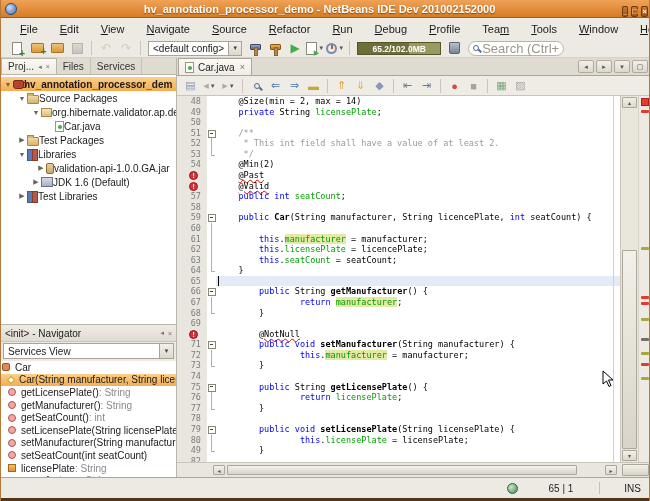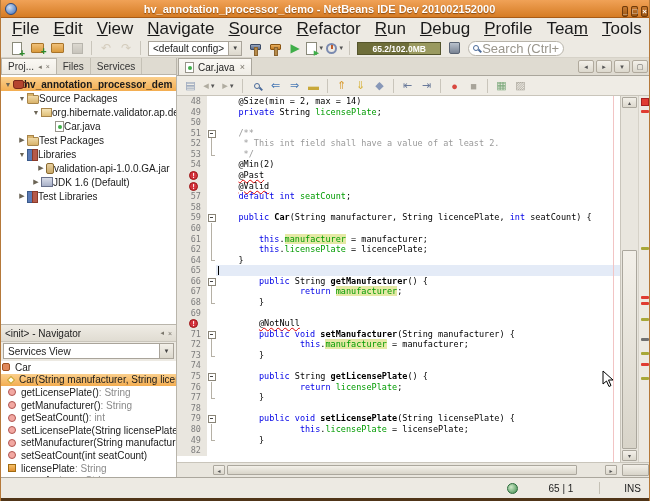--- a/index.html
+++ b/index.html
@@ -10,21 +10,21 @@
   .abs{position:absolute;}
   
   #titlebar{left:0;top:0;width:650px;height:18px;background:linear-gradient(#F0A257,#D67C24);
             border-bottom:1px solid #A85B16;display:flex;align-items:center;}
   #title{flex:1;text-align:center;color:#fff;font-weight:bold;font-size:11px;text-shadow:0 1px 1px #8a4a10;}
   .appicon{width:12px;height:12px;border-radius:50%;background:radial-gradient(circle at 35% 35%,#cfe0f5,#3a6ab5);border:1px solid #2a4a80;margin-left:4px;}
   .winbtn{width:15px;height:13px;margin-right:3px;border:1px solid #6E3A0C;border-radius:2px;
           background:linear-gradient(#C77B33,#9A5513);color:#fff;font-size:8px;line-height:11px;text-align:center;font-weight:bold;}
   
   #menubar{left:0;top:18px;width:650px;height:21px;display:flex;align-items:center;padding-left:4px;}
-  .menu-item{font-size:17px;color:#1a1a1a;padding:2px 7px;}
+  .menu-item{font-size:11px;color:#1a1a1a;padding:2px 7px;margin-left:8px;}
   
   #toolbar{left:0;top:39px;width:650px;height:19px;display:flex;align-items:center;padding-left:6px;
            border-bottom:1px solid #D6D2C8;}
   .tbi{width:18px;height:16px;display:inline-flex;align-items:center;justify-content:center;margin:0 1px;font-size:12px;}
   .tbi.dis{opacity:.45;}
   .tsep{width:1px;height:14px;background:#C9C5BB;margin:0 4px;}
   .dd{font-size:6px;color:#555;margin-left:1px;}
   .combo{height:15px;background:#fff;border:1px solid #A9A49A;display:inline-flex;align-items:center;margin:0 3px;}
   .combo .cval{font-size:10px;padding:0 4px;color:#222;}
   .combo .cbtn{width:13px;height:13px;background:linear-gradient(#F3F0E9,#DCD8CD);border-left:1px solid #A9A49A;
@@ -474,21 +474,21 @@
             <span class="ct"><span class="sp-p">    </span><span class="sp-e">@Past</span></span>
           </div>
           <div class="cl">
             <span class="ln"><span class="gut-err">!</span></span>
             <span class="fold"></span>
             <span class="ct"><span class="sp-p">    </span><span class="sp-e">@Valid</span></span>
           </div>
           <div class="cl">
             <span class="ln">57</span>
             <span class="fold"></span>
-            <span class="ct"><span class="sp-k">    default int</span><span class="sp-p"> </span><span class="sp-f">seatCount</span><span class="sp-p">;</span></span>
+            <span class="ct"><span class="sp-k">    public int</span><span class="sp-p"> </span><span class="sp-f">seatCount</span><span class="sp-p">;</span></span>
           </div>
           <div class="cl">
             <span class="ln">58</span>
             <span class="fold"></span>
             <span class="ct"></span>
           </div>
           <div class="cl">
             <span class="ln">59</span>
             <span class="fold f-s"></span>
             <span class="ct"><span class="sp-k">    public</span><span class="sp-p"> </span><span class="sp-m">Car</span><span class="sp-p">(String manufacturer, String licencePlate, </span><span class="sp-k">int</span><span class="sp-p"> seatCount) {</span></span>
@@ -500,20 +500,25 @@
           </div>
           <div class="cl">
             <span class="ln">61</span>
             <span class="fold f-m"></span>
             <span class="ct"><span class="sp-k">        this</span><span class="sp-p">.</span><span class="sp-h">manufacturer</span><span class="sp-p"> = manufacturer;</span></span>
           </div>
           <div class="cl">
             <span class="ln">62</span>
             <span class="fold f-m"></span>
             <span class="ct"><span class="sp-k">        this</span><span class="sp-p">.</span><span class="sp-f">licensePlate</span><span class="sp-p"> = licencePlate;</span></span>
+          </div>
+          <div class="cl">
+            <span class="ln">63</span>
+            <span class="fold f-m"></span>
+            <span class="ct"><span class="sp-k">        this</span><span class="sp-p">.</span><span class="sp-f">seatCount</span><span class="sp-p"> = seatCount;</span></span>
           </div>
           <div class="cl">
             <span class="ln">64</span>
             <span class="fold f-e"></span>
             <span class="ct"><span class="sp-p">    }</span></span>
           </div>
           <div class="cl cur">
             <span class="ln">65</span>
             <span class="fold"></span>
             <span class="ct"><span class="caret"></span></span>

